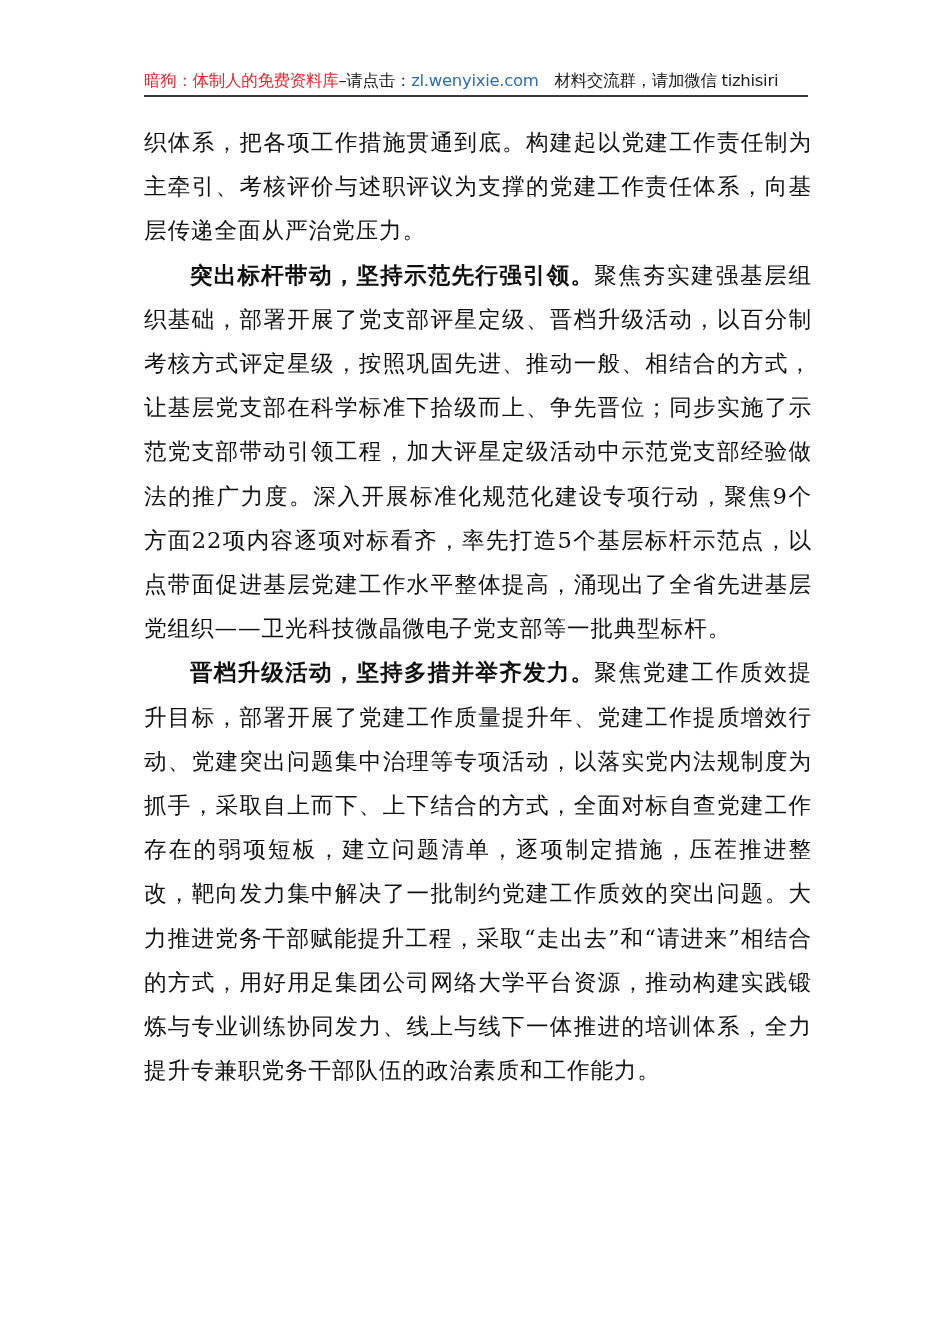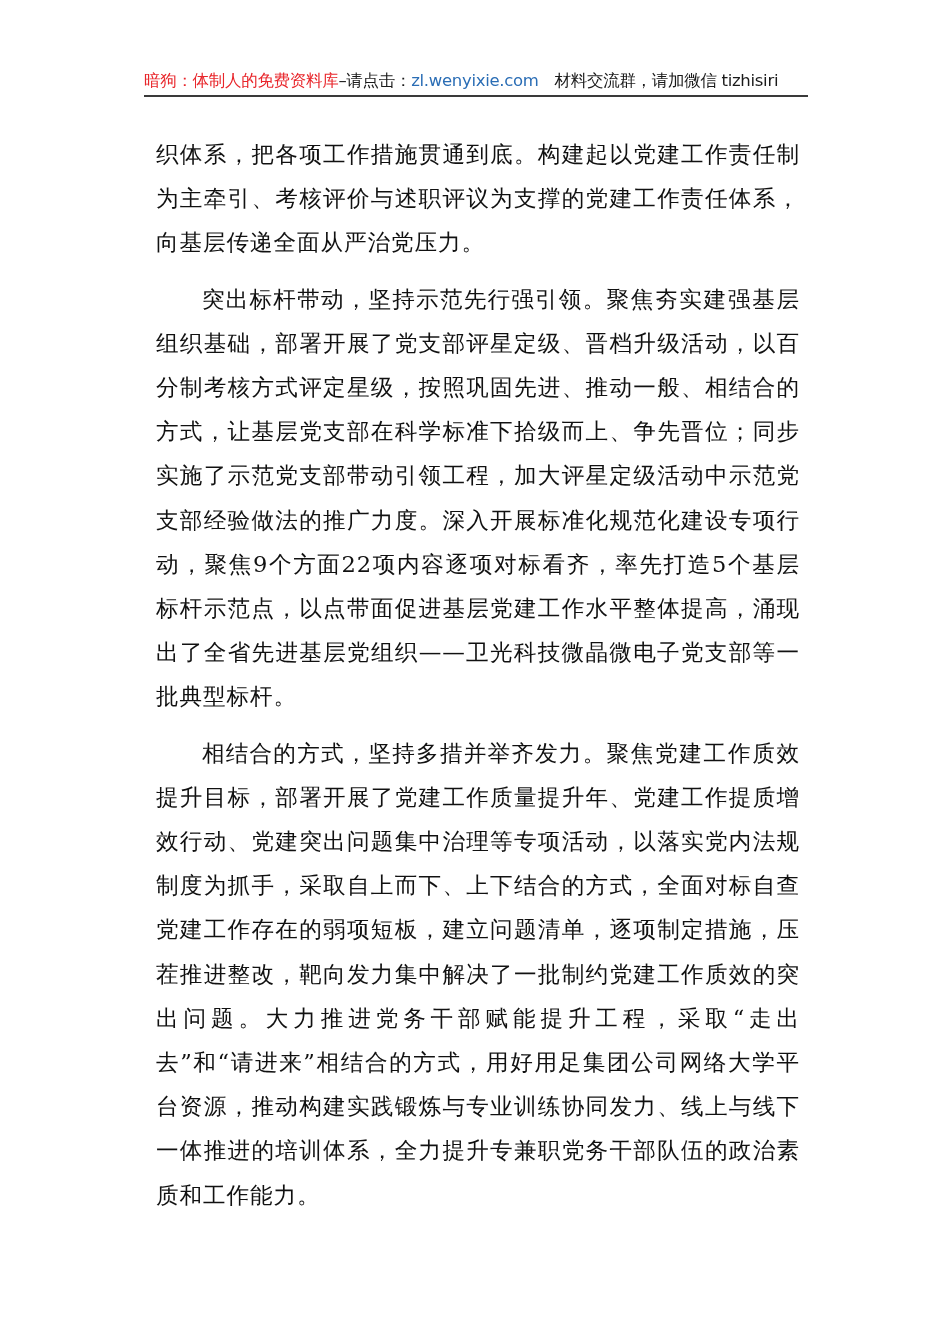--- a/index.html
+++ b/index.html
@@ -53,27 +53,27 @@
       top: 120px;
       width: 668px;
       font-size: 22.6px;
       line-height: 44.2px;
       text-align: justify;
       text-justify: inter-ideograph;
       letter-spacing: 0.9px;
       color: #111111;
     }
     .body-text p {
-      margin: 12px;
+      margin: 0;
     }
     .body-text p.indent {
       text-indent: 46px;
     }
     .body-text .lead {
-      font-weight: normal;
+      font-weight: bold;
       font-family: "DejaVu Sans", "Liberation Sans", sans-serif;
       letter-spacing: 0.4px;
     }
   </style>
 </head>
 <body>
 
 <div class="page">
 
   <div class="header">
@@ -82,17 +82,17 @@
   <div class="header-rule"></div>
 
   <div class="body-text">
     <p>
       <span>织体系，把各项工作措施贯通到底。构建起以党建工作责任制为主牵引、考核评价与述职评议为支撑的党建工作责任体系，向基层传递全面从严治党压力。</span>
     </p>
     <p class="indent">
       <span class="lead">突出标杆带动，坚持示范先行强引领。</span><span>聚焦夯实建强基层组织基础，部署开展了党支部评星定级、晋档升级活动，以百分制考核方式评定星级，按照巩固先进、推动一般、相结合的方式，让基层党支部在科学标准下拾级而上、争先晋位；同步实施了示范党支部带动引领工程，加大评星定级活动中示范党支部经验做法的推广力度。深入开展标准化规范化建设专项行动，聚焦9个方面22项内容逐项对标看齐，率先打造5个基层标杆示范点，以点带面促进基层党建工作水平整体提高，涌现出了全省先进基层党组织——卫光科技微晶微电子党支部等一批典型标杆。</span>
     </p>
     <p class="indent">
-      <span class="lead">相结合的方式，坚持多措并举齐发力。</span><span>聚焦党建工作质效提升目标，部署开展了党建工作质量提升年、党建工作提质增效行动、党建突出问题集中治理等专项活动，以落实党内法规制度为抓手，采取自上而下、上下结合的方式，全面对标自查党建工作存在的弱项短板，建立问题清单，逐项制定措施，压茬推进整改，靶向发力集中解决了一批制约党建工作质效的突出问题。大力推进党务干部赋能提升工程，采取“走出去”和“请进来”相结合的方式，用好用足集团公司网络大学平台资源，推动构建实践锻炼与专业训练协同发力、线上与线下一体推进的培训体系，全力提升专兼职党务干部队伍的政治素质和工作能力。</span>
+      <span class="lead">晋档升级活动，坚持多措并举齐发力。</span><span>聚焦党建工作质效提升目标，部署开展了党建工作质量提升年、党建工作提质增效行动、党建突出问题集中治理等专项活动，以落实党内法规制度为抓手，采取自上而下、上下结合的方式，全面对标自查党建工作存在的弱项短板，建立问题清单，逐项制定措施，压茬推进整改，靶向发力集中解决了一批制约党建工作质效的突出问题。大力推进党务干部赋能提升工程，采取“走出去”和“请进来”相结合的方式，用好用足集团公司网络大学平台资源，推动构建实践锻炼与专业训练协同发力、线上与线下一体推进的培训体系，全力提升专兼职党务干部队伍的政治素质和工作能力。</span>
     </p>
   </div>
 
 </div>
 
 </body></html>

